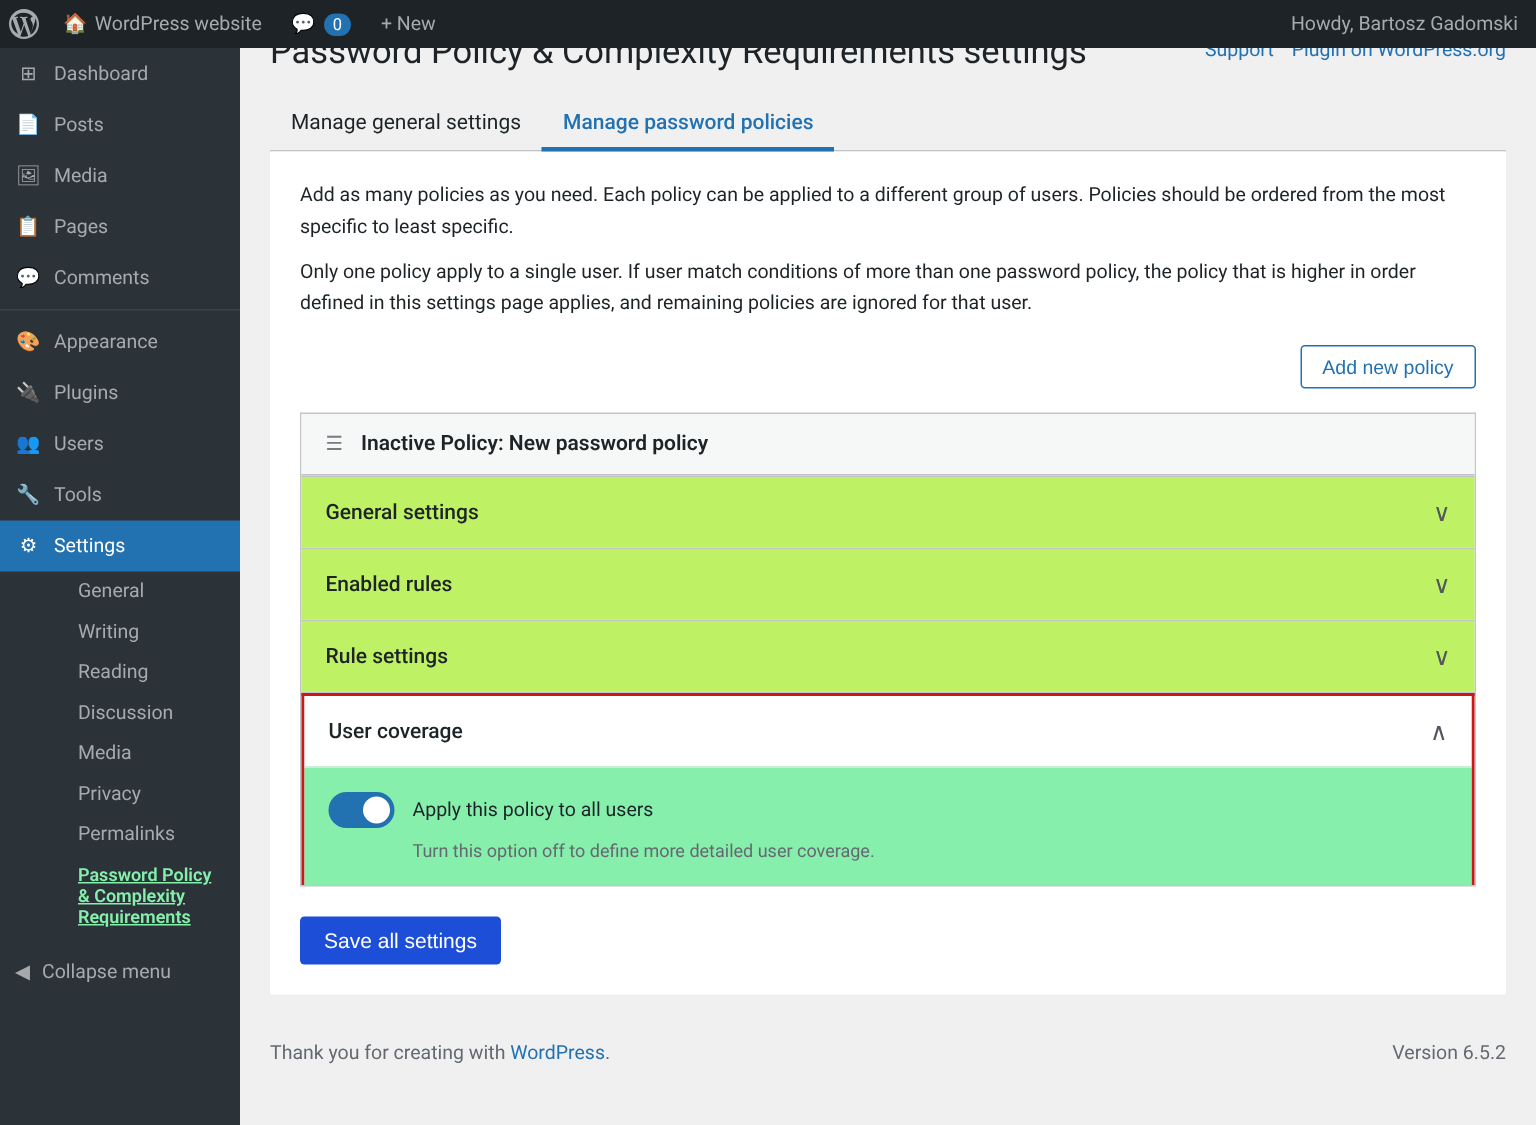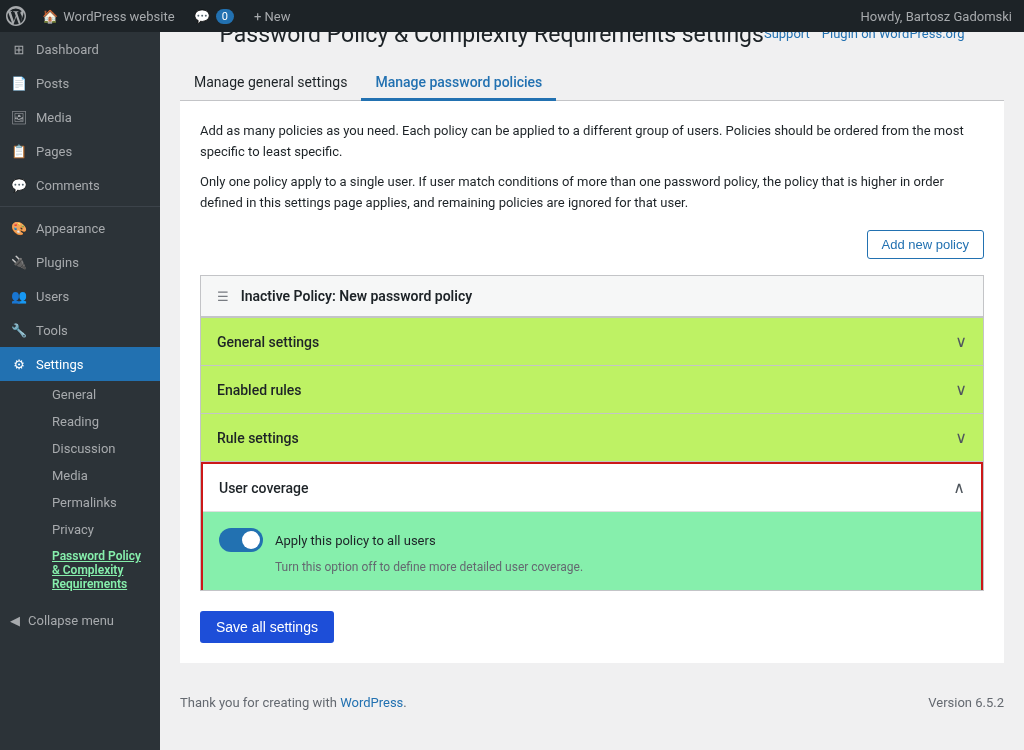--- a/index.html
+++ b/index.html
@@ -40,21 +40,21 @@
     .sidebar-sub-item.active-plugin { color: #86efac; font-weight: 600; font-size: 12px; text-decoration: underline; }
     .sidebar-collapse {
       display: flex; align-items: center; gap: 8px; padding: 8px 10px;
       color: #a7aaad; cursor: pointer; font-size: 13px; margin-top: 8px;
     }
 
     
     .main-content { margin-left: 160px; flex: 1; padding: 20px 20px 20px 20px; }
 
     
-    .page-header { display: flex; align-items: flex-start; justify-content: center; margin-bottom: 16px; }
+    .page-header { display: flex; align-items: flex-start; justify-content: space-between; margin-bottom: 16px; }
     .page-title { font-size: 23px; font-weight: 400; color: #1d2327; line-height: 1.3; }
     .page-header-links { display: flex; gap: 12px; align-items: center; flex-shrink: 0; padding-top: 6px; }
     .header-link { color: #2271b1; text-decoration: none; font-size: 13px; }
 
     
     .tab-nav { display: flex; border-bottom: 1px solid #c3c4c7; margin-bottom: 0; }
     .tab-item {
       padding: 8px 14px; cursor: pointer; font-size: 14px; color: #1d2327;
       border-bottom: 3px solid transparent; margin-bottom: -1px; text-decoration: none;
     }
@@ -216,33 +216,36 @@
     <li>
       <div class="sidebar-item active">
         <span class="icon">⚙</span>
         <span>Settings</span>
       </div>
       <ul class="sidebar-sub">
         <li>
             <span class="sidebar-sub-item">General</span>
           </li>
         <li>
+            <span class="sidebar-sub-item">Writing</span>
+          </li>
+        <li>
             <span class="sidebar-sub-item">Reading</span>
           </li>
         <li>
             <span class="sidebar-sub-item">Discussion</span>
           </li>
         <li>
             <span class="sidebar-sub-item">Media</span>
           </li>
         <li>
+            <span class="sidebar-sub-item">Privacy</span>
+          </li>
+        <li>
             <span class="sidebar-sub-item">Permalinks</span>
-          </li>
-        <li>
-            <span class="sidebar-sub-item">Privacy</span>
           </li>
         <li>
             <span class="sidebar-sub-item active-plugin">Password Policy &amp; Complexity Requirements</span>
           </li>
       </ul>
     </li>
   </ul>
   <div class="sidebar-collapse">
     <span>◀</span>
     <span>Collapse menu</span>

